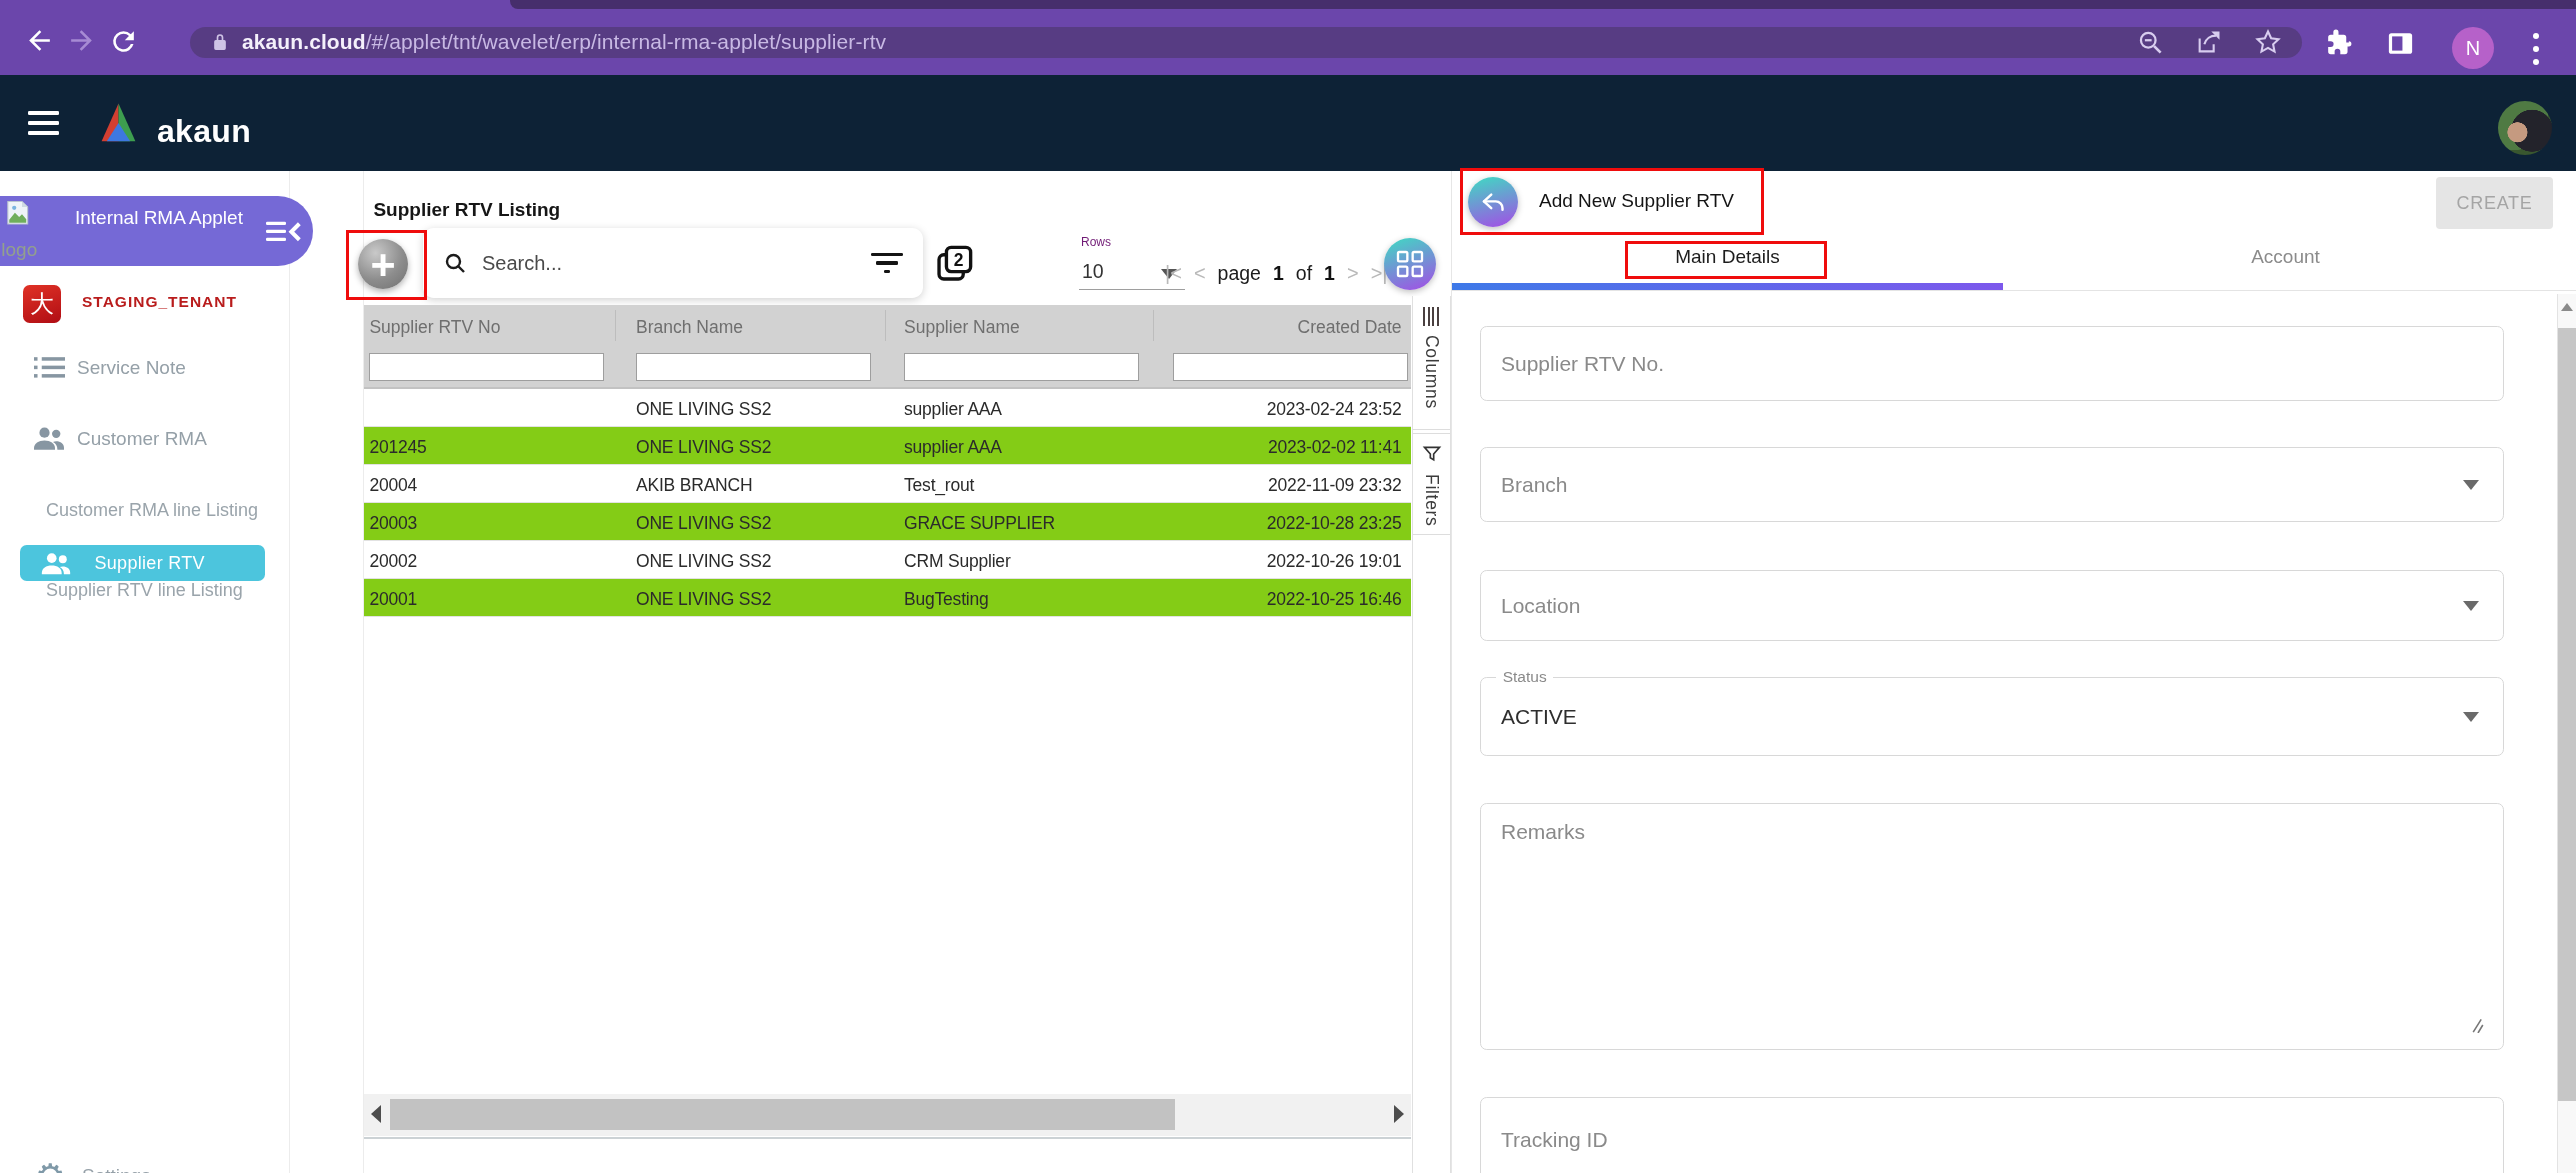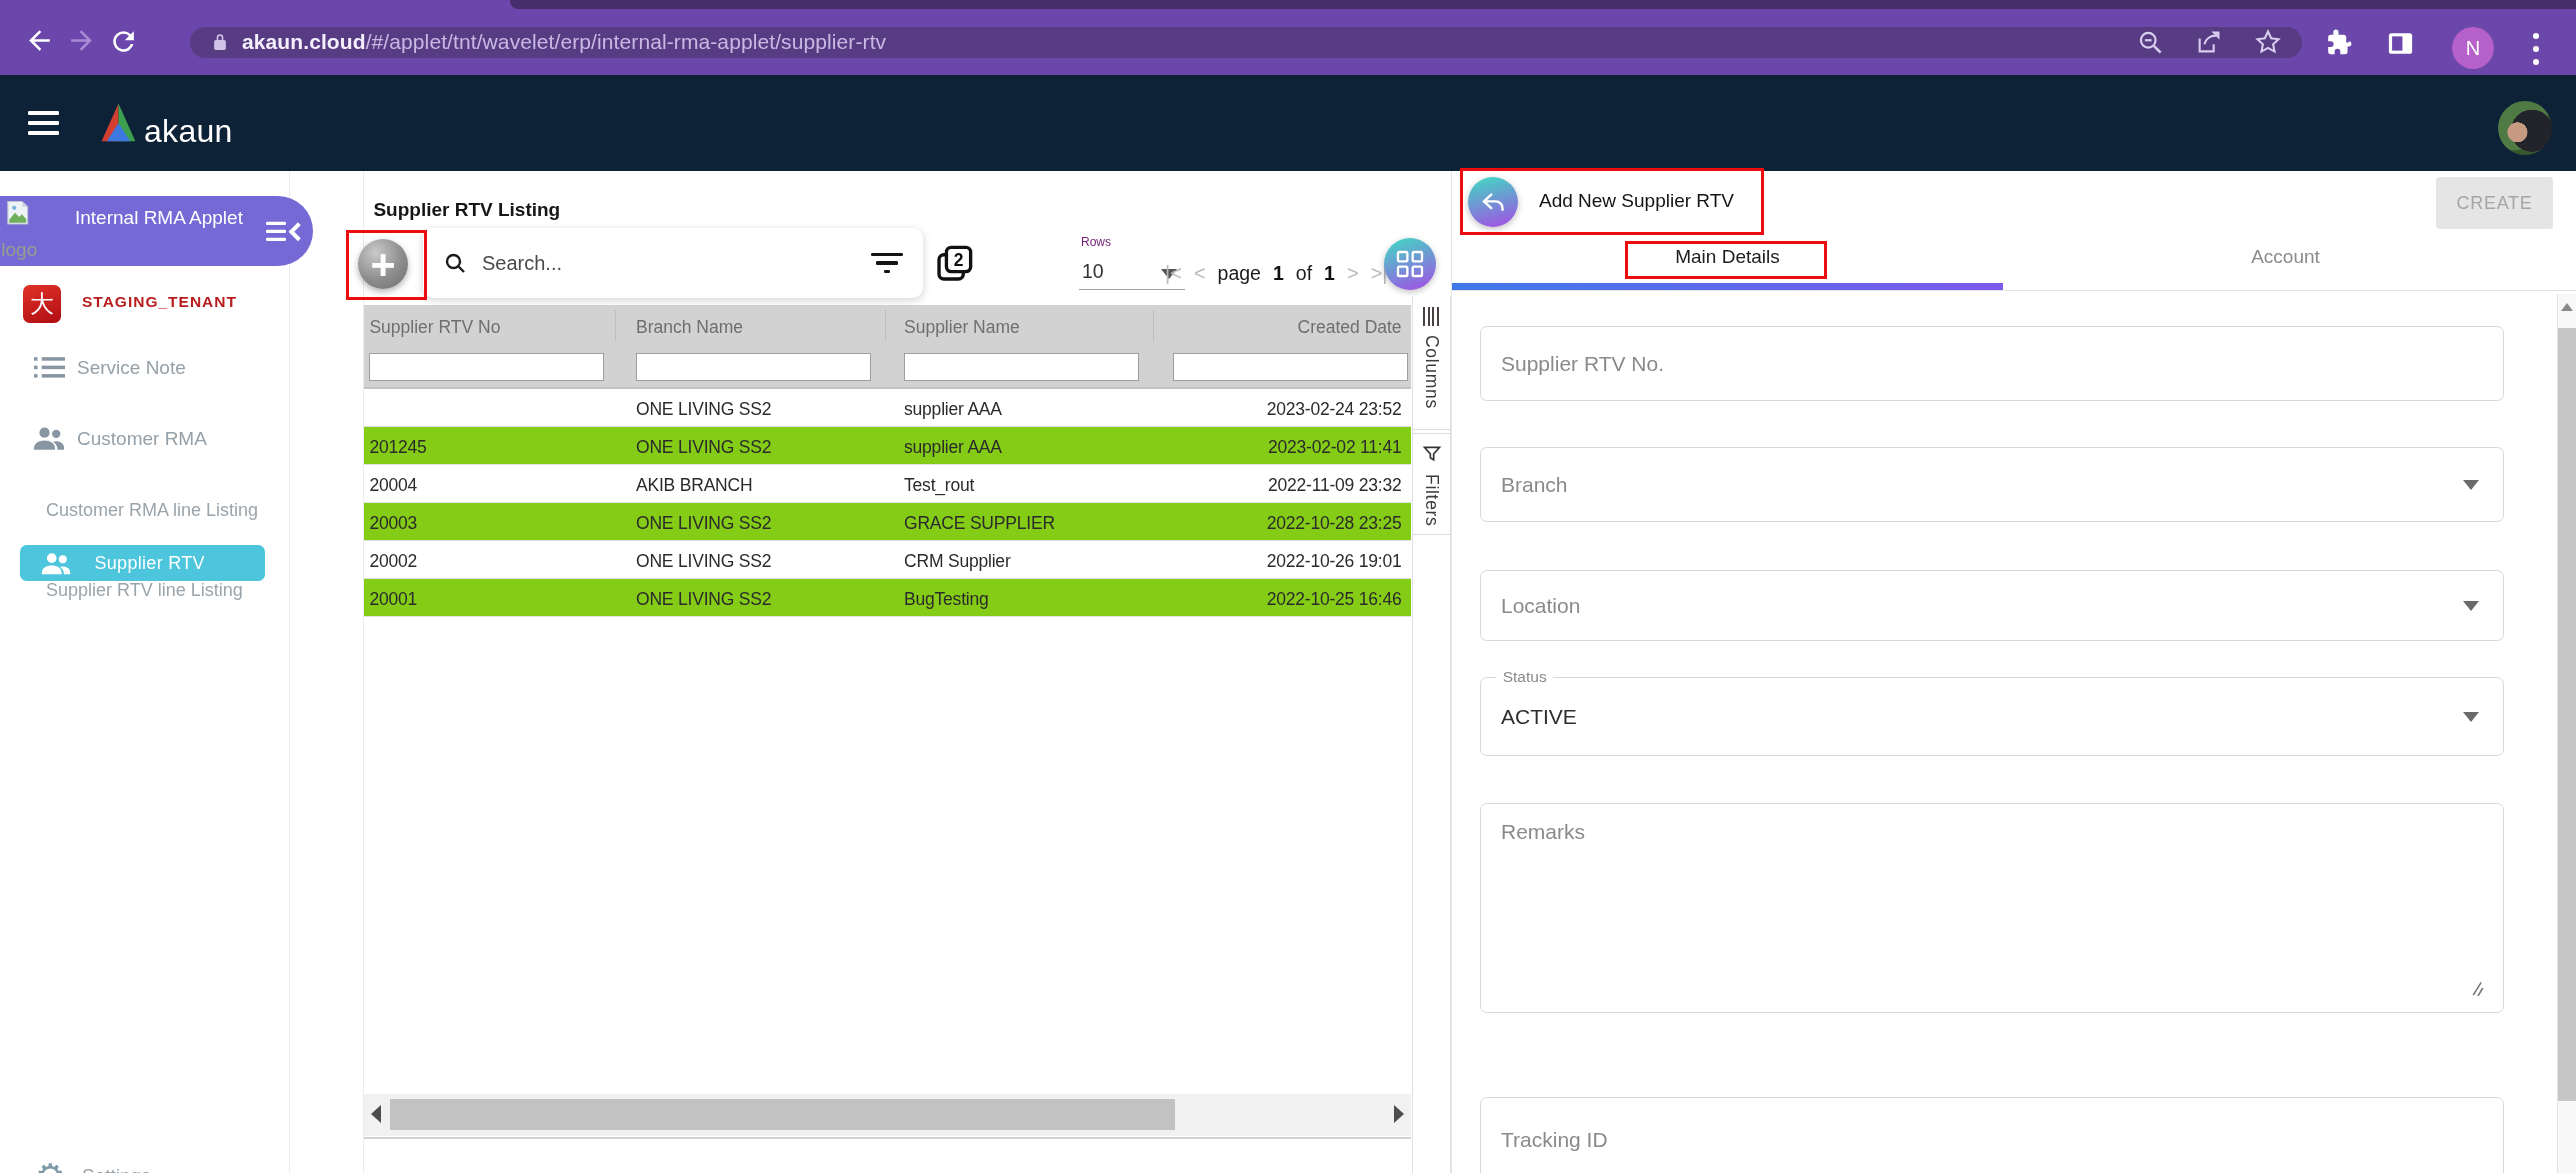--- a/index.html
+++ b/index.html
@@ -17,21 +17,21 @@
   .url .dom { color:#f4f0fb; font-weight:bold; }
   .url .path { color:#c8b9e4; }
   .omni-right { margin-left:auto; display:flex; align-items:center; gap:31px; }
   .browser-avatar { position:absolute; left:2452px; top:18px; width:42px; height:42px; border-radius:50%; background:#b661c9; color:#fff; font-size:20px; display:flex; align-items:center; justify-content:center; }
   .dots { position:absolute; left:2533px; top:24px; width:6.7px; }
   .dots i { display:block; width:6px; height:6px; border-radius:50%; background:#fff; margin-bottom:6.7px; }
 
   
   .appbar { position:absolute; left:0; top:75px; width:2576px; height:96px; background:#0d2236; }
   .burger span { display:block; width:31px; height:4px; background:#fff; border-radius:1.3px; margin-bottom:6px; }
-  .brand-text { font-size:32px; font-weight:normal; color:#fff; letter-spacing:0.3px; }
+  .brand-text { font-size:32px; font-weight:bold; color:#fff; letter-spacing:0.3px;margin-left:13px; }
   .avatar-photo { position:absolute; left:2498px; top:101px; width:54px; height:54px; border-radius:50%;
     background:
       radial-gradient(circle at 36% 58%, #c59a80 0 21%, rgba(0,0,0,0) 22%),
       radial-gradient(circle at 63% 55%, #23232b 0 46%, rgba(0,0,0,0) 47%),
       radial-gradient(circle at 30% 28%, #4f7a43 0 62%, rgba(0,0,0,0) 63%),
       #39572f; }
 
   
   .sidebar { position:absolute; left:0; top:171px; width:290px; height:1002px; background:#fff; border-right:1.3px solid #ececec; }
   .applet-band { position:absolute; left:0; top:25px; width:313px; height:70px; background:#7569d6; border-radius:0 35px 35px 0; z-index:3; }
@@ -393,21 +393,21 @@
       <span class="ph ph-center">Location</span>
       <i class="sel-caret"></i>
     </div>
 
     <div class="field" style="top:506px; height:79px;">
       <span class="float-label">Status</span>
       <span class="field-value">ACTIVE</span>
       <i class="sel-caret"></i>
     </div>
 
-    <div class="field" style="top:632px; height:210px;">
+    <div class="field" style="top:632px; height:247px;">
       <span class="ph" style="position:absolute; left:20px; top:16px;">Remarks</span>
       <svg style="position:absolute; right:17.5px; bottom:16px;" width="16" height="16" viewBox="0 0 20 20">
         <path d="M4 19 L14 3 M10 20 L16 10" stroke="#777" stroke-width="2"></path>
       </svg>
     </div>
 
     <div class="counter">0 characters</div>
 
     <div class="field" style="top:926px; height:87px;">
       <span class="ph" style="position:absolute; left:20px; top:30px;">Tracking ID</span>

